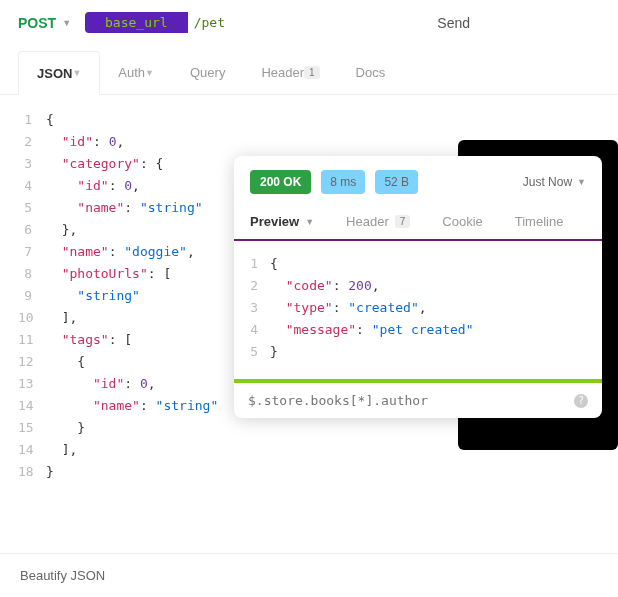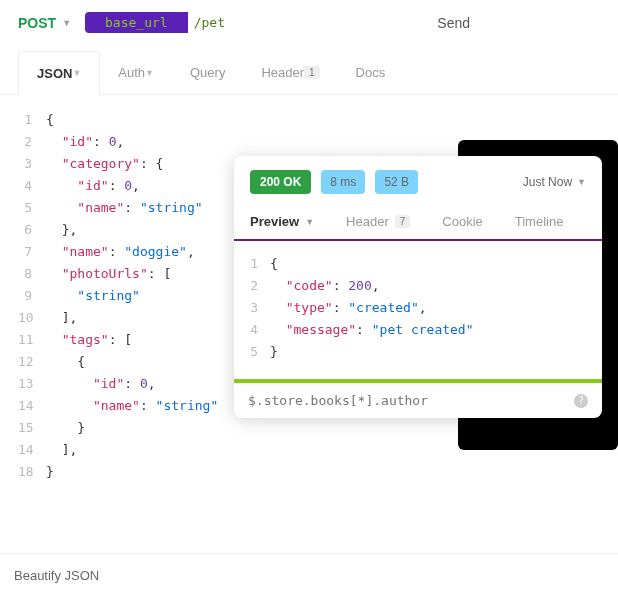--- a/index.html
+++ b/index.html
@@ -31,21 +31,21 @@
 .pill { background: #7dd3fc; color: #666; padding: 5px 9px; border-radius: 4px; font-size: 12px; }
 .justnow { margin-left: auto; display: flex; align-items: center; gap: 5px; color: #666; font-size: 12px; cursor: pointer; }
 .panel-tabs { display: flex; align-items: center; padding: 0 16px; border-bottom: 2px solid #701a75; }
 .ptab { display: flex; align-items: center; gap: 6px; padding: 10px 14px 10px 0; margin-right: 18px; color: #999; font-size: 13px; cursor: pointer; }
 .ptab.active { color: #333; font-weight: 600; }
 .panel-editor { padding: 12px 16px 16px 16px; font-family: ui-monospace, Menlo, monospace; font-size: 13px; line-height: 22px; }
 .panel-editor .row { display: flex; }
 .panel-editor .lineno { width: 20px; padding-right: 12px; }
 .panel-footer { border-top: 4px solid #84cc16; padding: 10px 14px; display: flex; align-items: center; font-family: ui-monospace, Menlo, monospace; font-size: 13px; color: #aaa; }
 .helpicon { margin-left: auto; width: 14px; height: 14px; border-radius: 50%; background: #ccc; color: #fff; font-size: 10px; display: flex; align-items: center; justify-content: center; cursor: pointer; }
-.bottom { position: absolute; left: 0; right: 0; bottom: 0; border-top: 1px solid #eee; padding: 14px 14px; color: #666; font-size: 13px; cursor: pointer; }
+.bottom { position: absolute; left: 0; right: 0; bottom: 0; border-top: 1px solid #eee; padding: 14px 20px; color: #666; font-size: 13px; cursor: pointer; }
 </style>
 </head>
 <body>
 
 <div class="topbar">
   <div class="method">
     <span>POST</span>
     <span class="chev">▼</span>
   </div>
   <div class="url-wrap">

